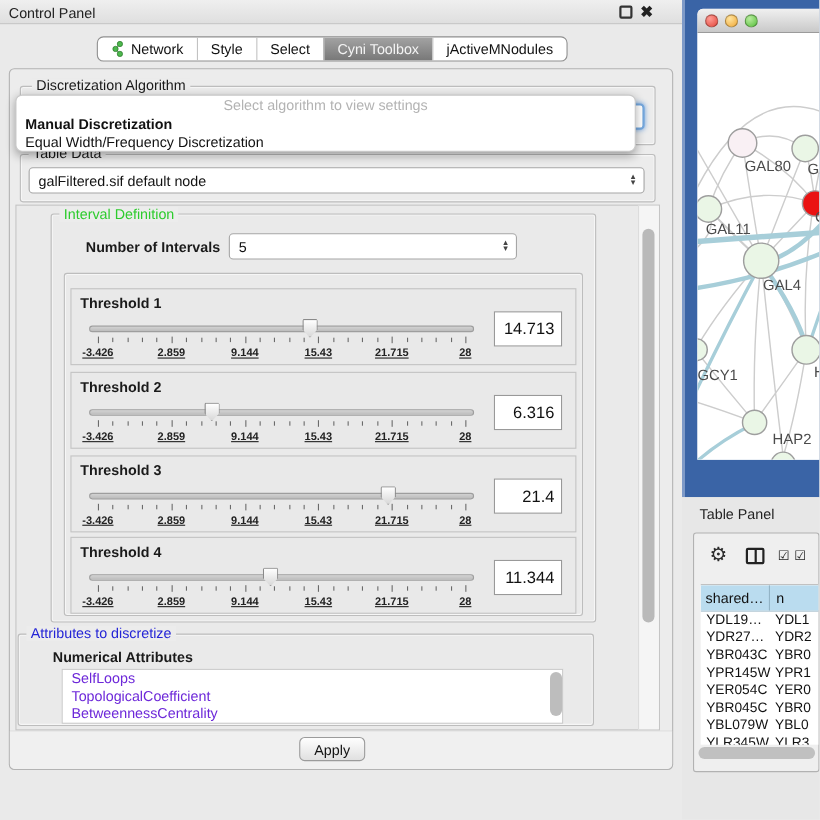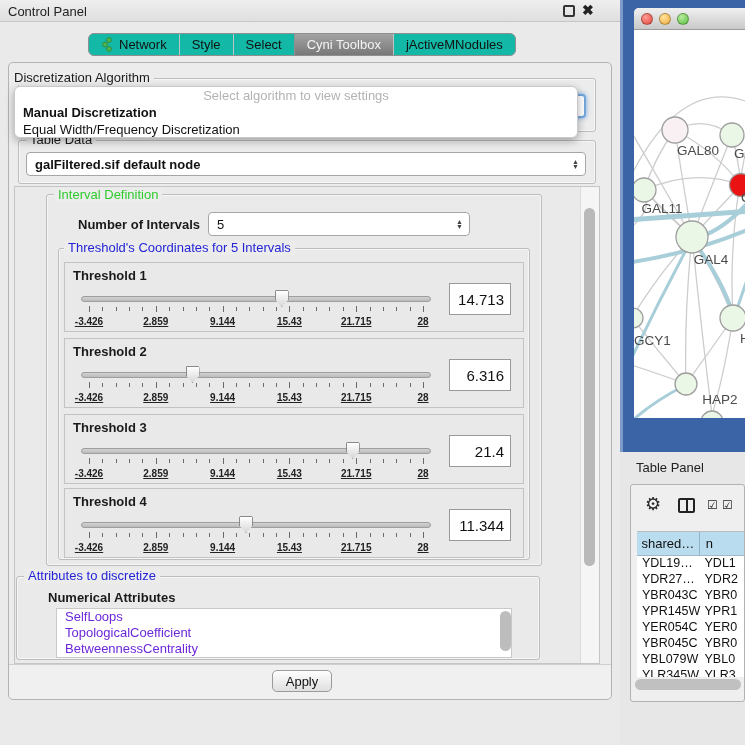--- a/index.html
+++ b/index.html
@@ -8,21 +8,21 @@
 
   .abs { position:absolute; }
 
   
   #control-panel { left:0; top:0; width:620px; height:745px; background:#eaeaea; }
   .cp-titlebar { left:0; top:0; width:620px; height:22px; background:linear-gradient(#efefef,#dfdfdf); border-bottom:1px solid #c6c6c6; }
   .cp-title { left:8px; top:4px; font-size:13px; color:#222; }
   .float-icon { left:563px; top:5px; width:12px; height:12px; border:2px solid #333; border-radius:2px; }
   .close-icon { left:582px; top:2px; font-size:14px; font-weight:bold; color:#222; }
 
-  .tab-group { display:flex; height:23px; border:1px solid #8f8f8f; border-radius:6px; background:#14b8a6; overflow:hidden; }
+  .tab-group { display:flex; height:23px; border:1px solid #8f8f8f; border-radius:6px; background:#ffffff; overflow:hidden; }
   .tab-seg { display:flex; align-items:center; justify-content:center; padding:0 12px; font-size:13px; color:#111; border-left:1px solid #c2c2c2; cursor:default; white-space:nowrap; }
   .tab-seg:first-child { border-left:none; }
   .tab-seg.selected { background:linear-gradient(#a3a3a3,#787878); color:#f4f4f4; border-left-color:#8f8f8f; }
   #top-tab-group { left:88px; top:33px; }
   #bottom-tab-group { left:146px; top:704px; }
 
   .main-panel { left:8px; top:62px; width:604px; height:638px; background:#ececec; border:1px solid #b3b3b3; border-radius:5px; }
 
   .groupbox { position:absolute; border:1px solid #bdbdbd; border-radius:3px; box-shadow:inset 0 0 0 1px #f6f6f6; }
   .group-label { position:absolute; background:#ececec; padding:0 4px; font-size:13px; line-height:14px; }
@@ -125,37 +125,37 @@
         <span>Cyni Toolbox</span>
       </div>
       <div class="tab-seg">
         <span>jActiveMNodules</span>
       </div>
     </div>
 
   <div class="abs main-panel"></div>
 
   <div class="groupbox" style="left:18px;top:78px;width:578px;height:54px;"></div>
-  <div class="group-label lbl-black" style="left:10px;top:71px;">Discretization Algorithm</div>
+  <div class="group-label lbl-black" style="left:29px;top:71px;">Discretization Algorithm</div>
   <div class="combo focused" style="left:26px;top:94px;width:560px;">
     <span class="stepper">
         <span>▲</span>
         <span>▼</span>
       </span>
   </div>
 
   <div class="abs popup" id="algo-popup">
       <div class="popup-placeholder">Select algorithm to view settings</div>
       <div class="popup-item first">Manual Discretization</div>
       <div class="popup-item">Equal Width/Frequency Discretization</div>
     </div>
 
   <div class="groupbox" style="left:18px;top:140px;width:578px;height:44px;"></div>
   <div class="group-label lbl-black" style="left:26px;top:133px;">Table Data</div>
-  <div class="combo" style="left:26px;top:152px;width:560px;font-weight:bold;">
+  <div class="combo" style="left:26px;top:152px;width:560px;">
     <span>galFiltered.sif default node</span>
     <span class="stepper">
         <span>▲</span>
         <span>▼</span>
       </span>
   </div>
 
   <div class="abs content-area"></div>
   <div class="abs v-scroll-track"></div>
   <div class="abs v-scroll-thumb"></div>
@@ -166,21 +166,20 @@
   <div class="abs" style="left:78px;top:217px;font-weight:bold;">Number of Intervals</div>
   <div class="combo" style="left:208px;top:212px;width:262px;">
     <span>5</span>
     <span class="stepper">
         <span>▲</span>
         <span>▼</span>
       </span>
   </div>
 
   <div class="groupbox" style="left:58px;top:248px;width:472px;height:312px;"></div>
-  <div class="group-label lbl-blue" style="left:64px;top:241px;">Threshold's Coordinates for 5 Intervals</div>
 
   <div class="threshold-row" style="top:262px;padding-left:47px;">
     <div class="thr-title">Threshold 1</div>
     <div class="slider-area">
         <div class="track"></div>
         <div class="tickzone">
           <div class="tick major" style="left: 0%;"></div>
           <div class="tick" style="left: 4%;"></div>
           <div class="tick" style="left: 8%;"></div>
           <div class="tick" style="left: 12%;"></div>

